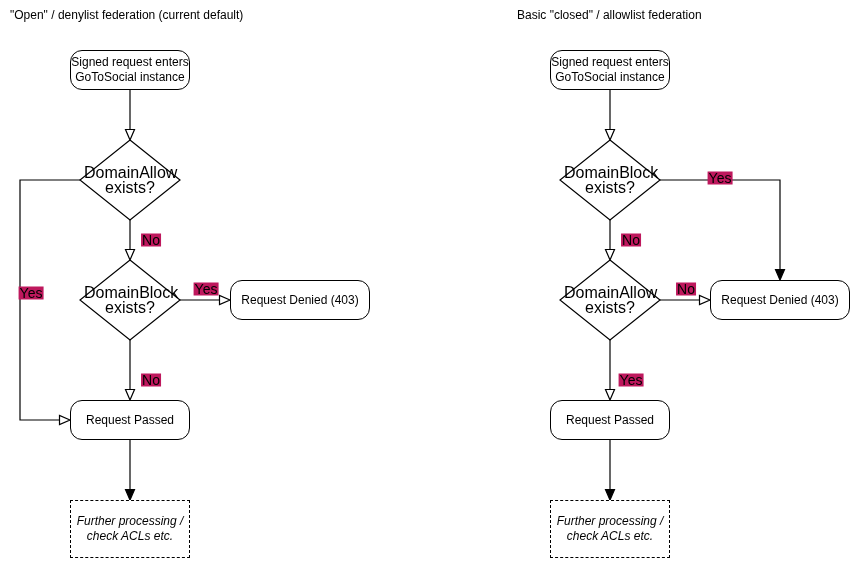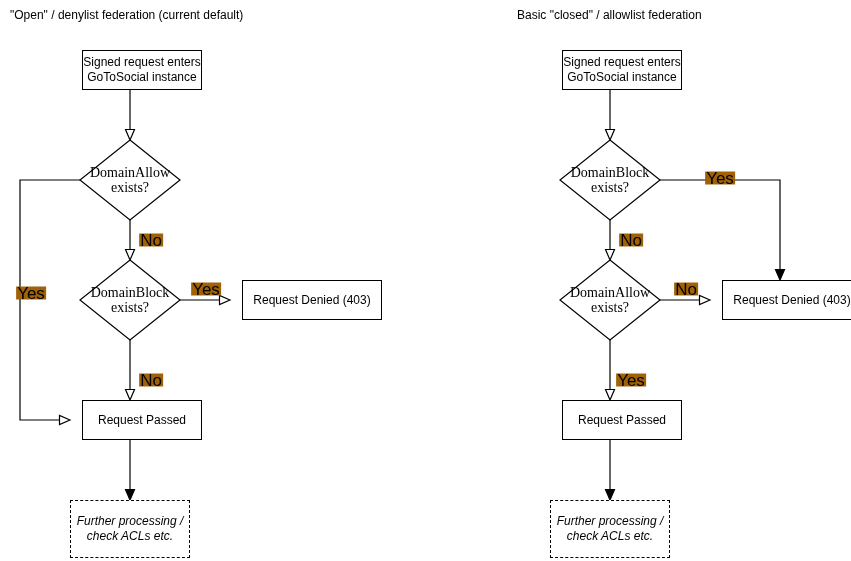--- a/index.html
+++ b/index.html
@@ -28,37 +28,36 @@
     border: 1px solid #000000;
     background: #ffffff;
     display: flex;
     align-items: center;
     justify-content: center;
     text-align: center;
     font-size: 12px;
     line-height: 15px;
     white-space: pre-line;
   }
-  .rounded { border-radius: 0; margin-left: 12px; }
+  .rounded { border-radius: 12px; }
   .dashed  { border-style: dashed; font-style: italic; }
   .dlabel {
     position: absolute;
     transform: translate(-50%, -50%);
     text-align: center;
-    font-size: 14px;
+    font-size: 16px;
     line-height: 15px;
     white-space: pre-line;
-    font-family: Liberation Serif, serif;
   }
   .elabel {
     position: absolute;
     transform: translate(-50%, -50%);
-    font-size: 17px;
+    font-size: 14px;
     line-height: 13px;
-    background: #a16207;
+    background: #be185d;
     padding: 0 1px;
     white-space: pre;
   }
   .edge { stroke: #000000; stroke-width: 1.2; fill: none; }
   .diamond { stroke: #000000; stroke-width: 1.2; fill: #ffffff; }
   .arrow-open { stroke: #000000; stroke-width: 1.2; fill: #ffffff; }
   .arrow-filled { stroke: #000000; stroke-width: 1.2; fill: #000000; }
 </style>
 </head>
 <body>

